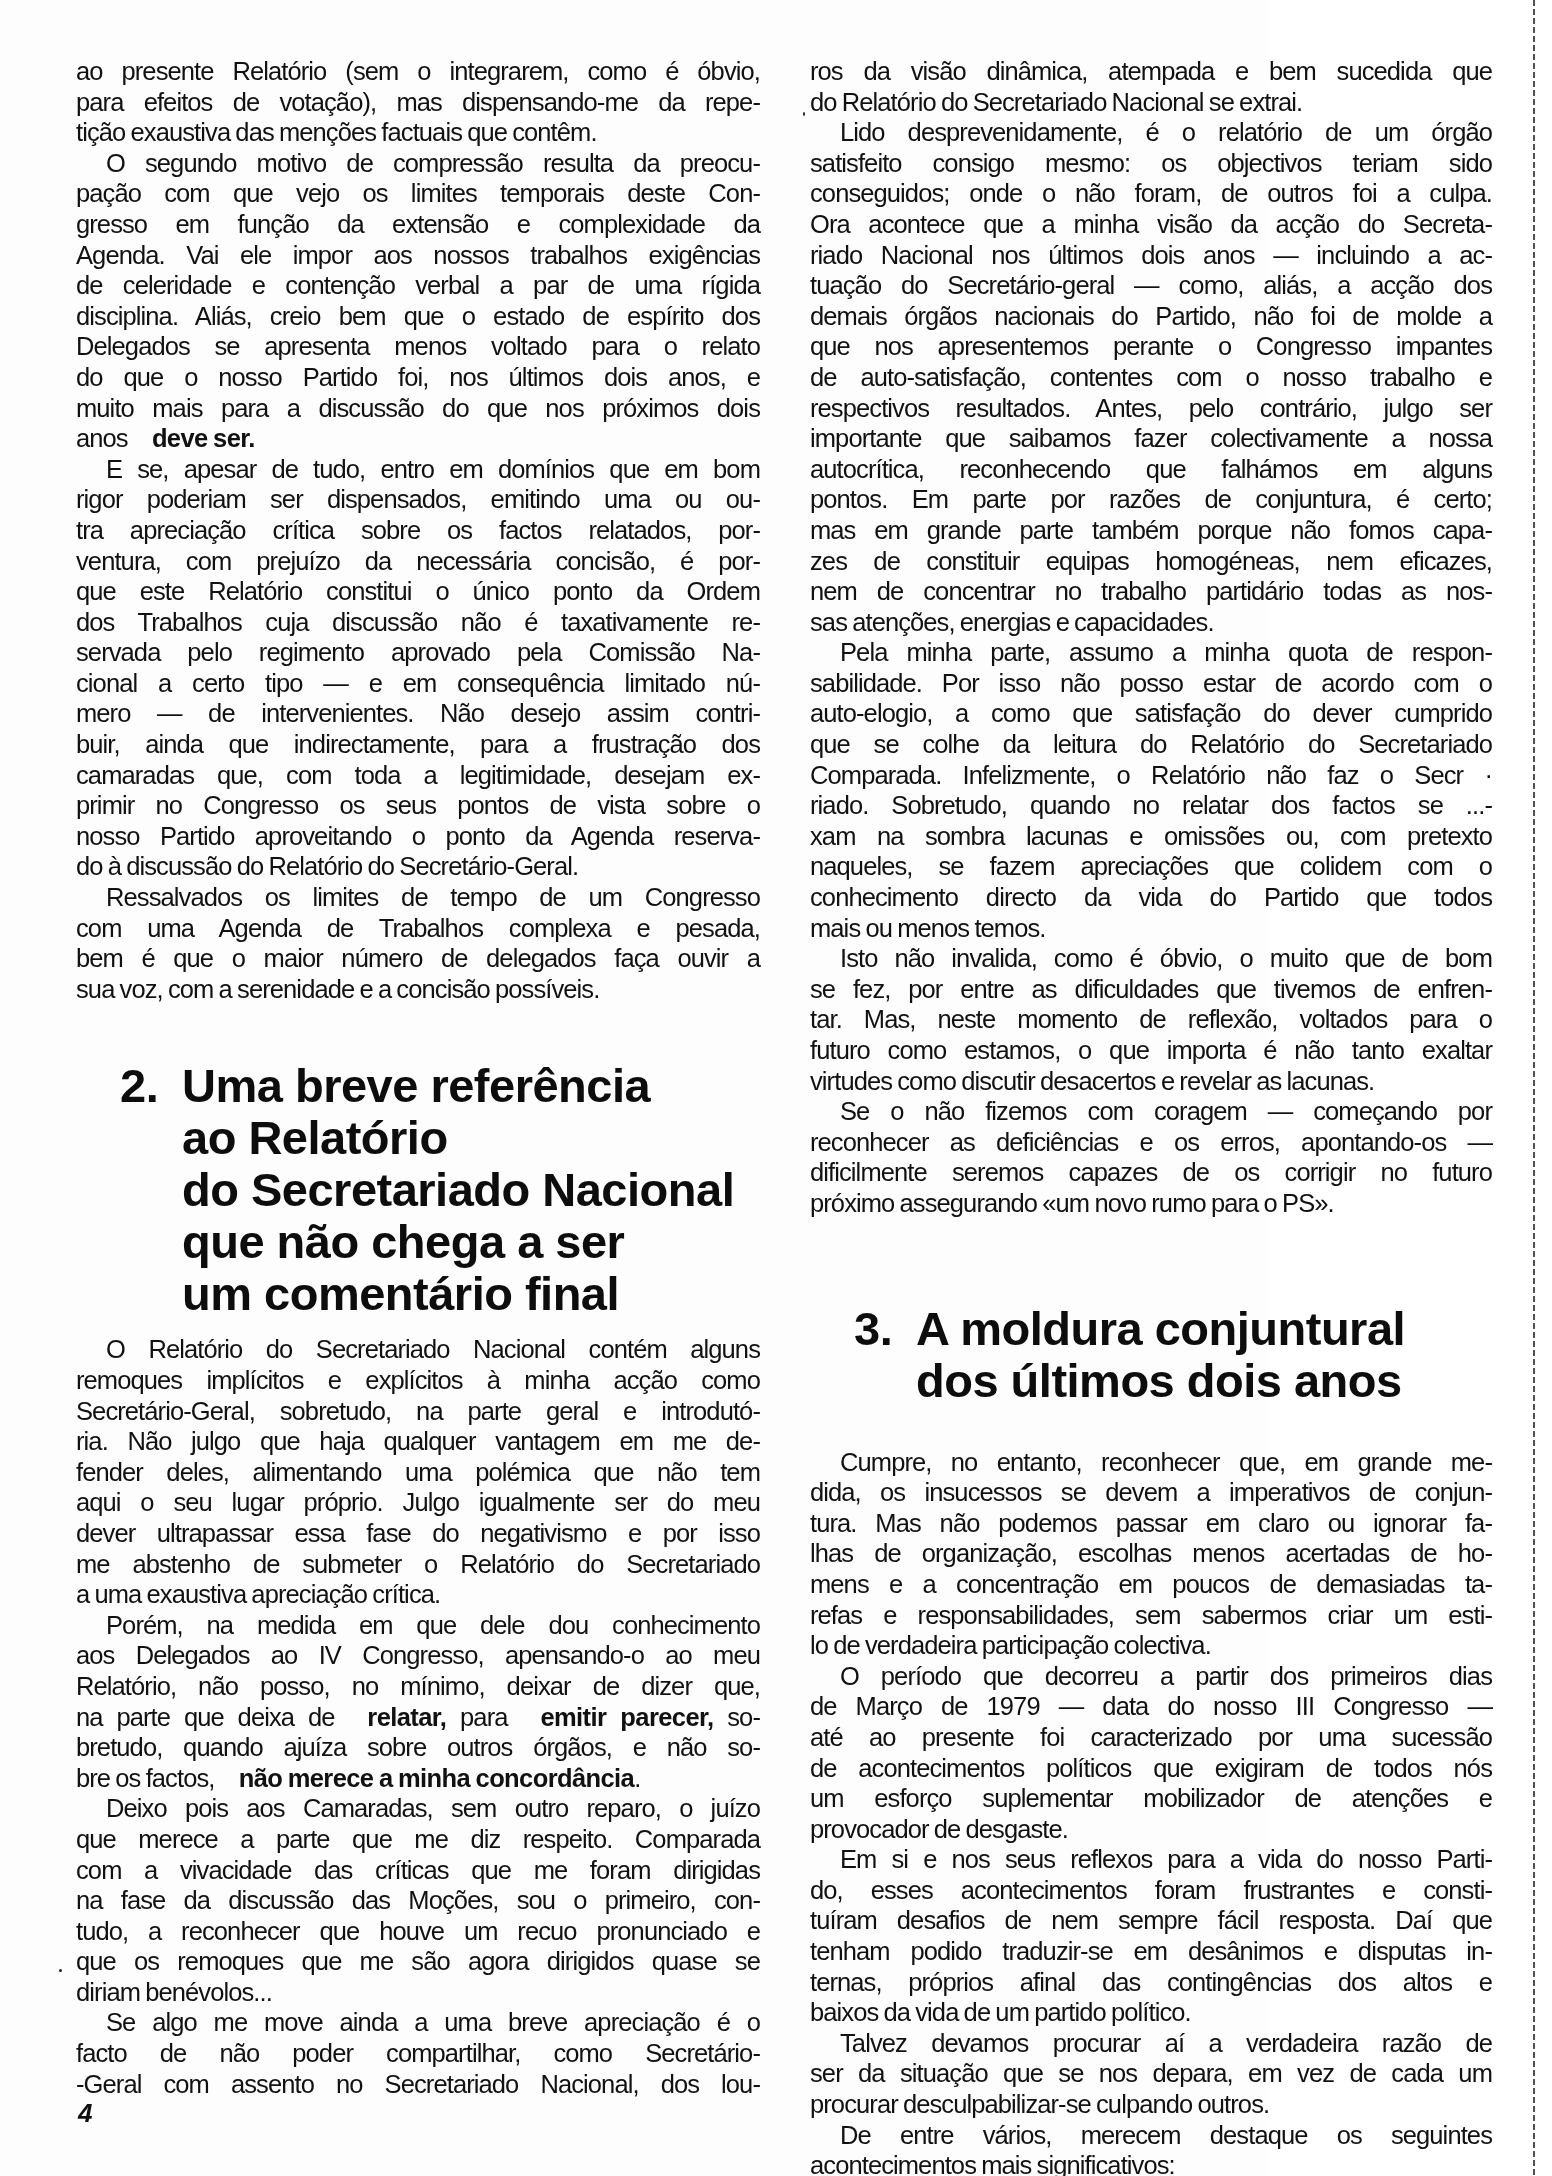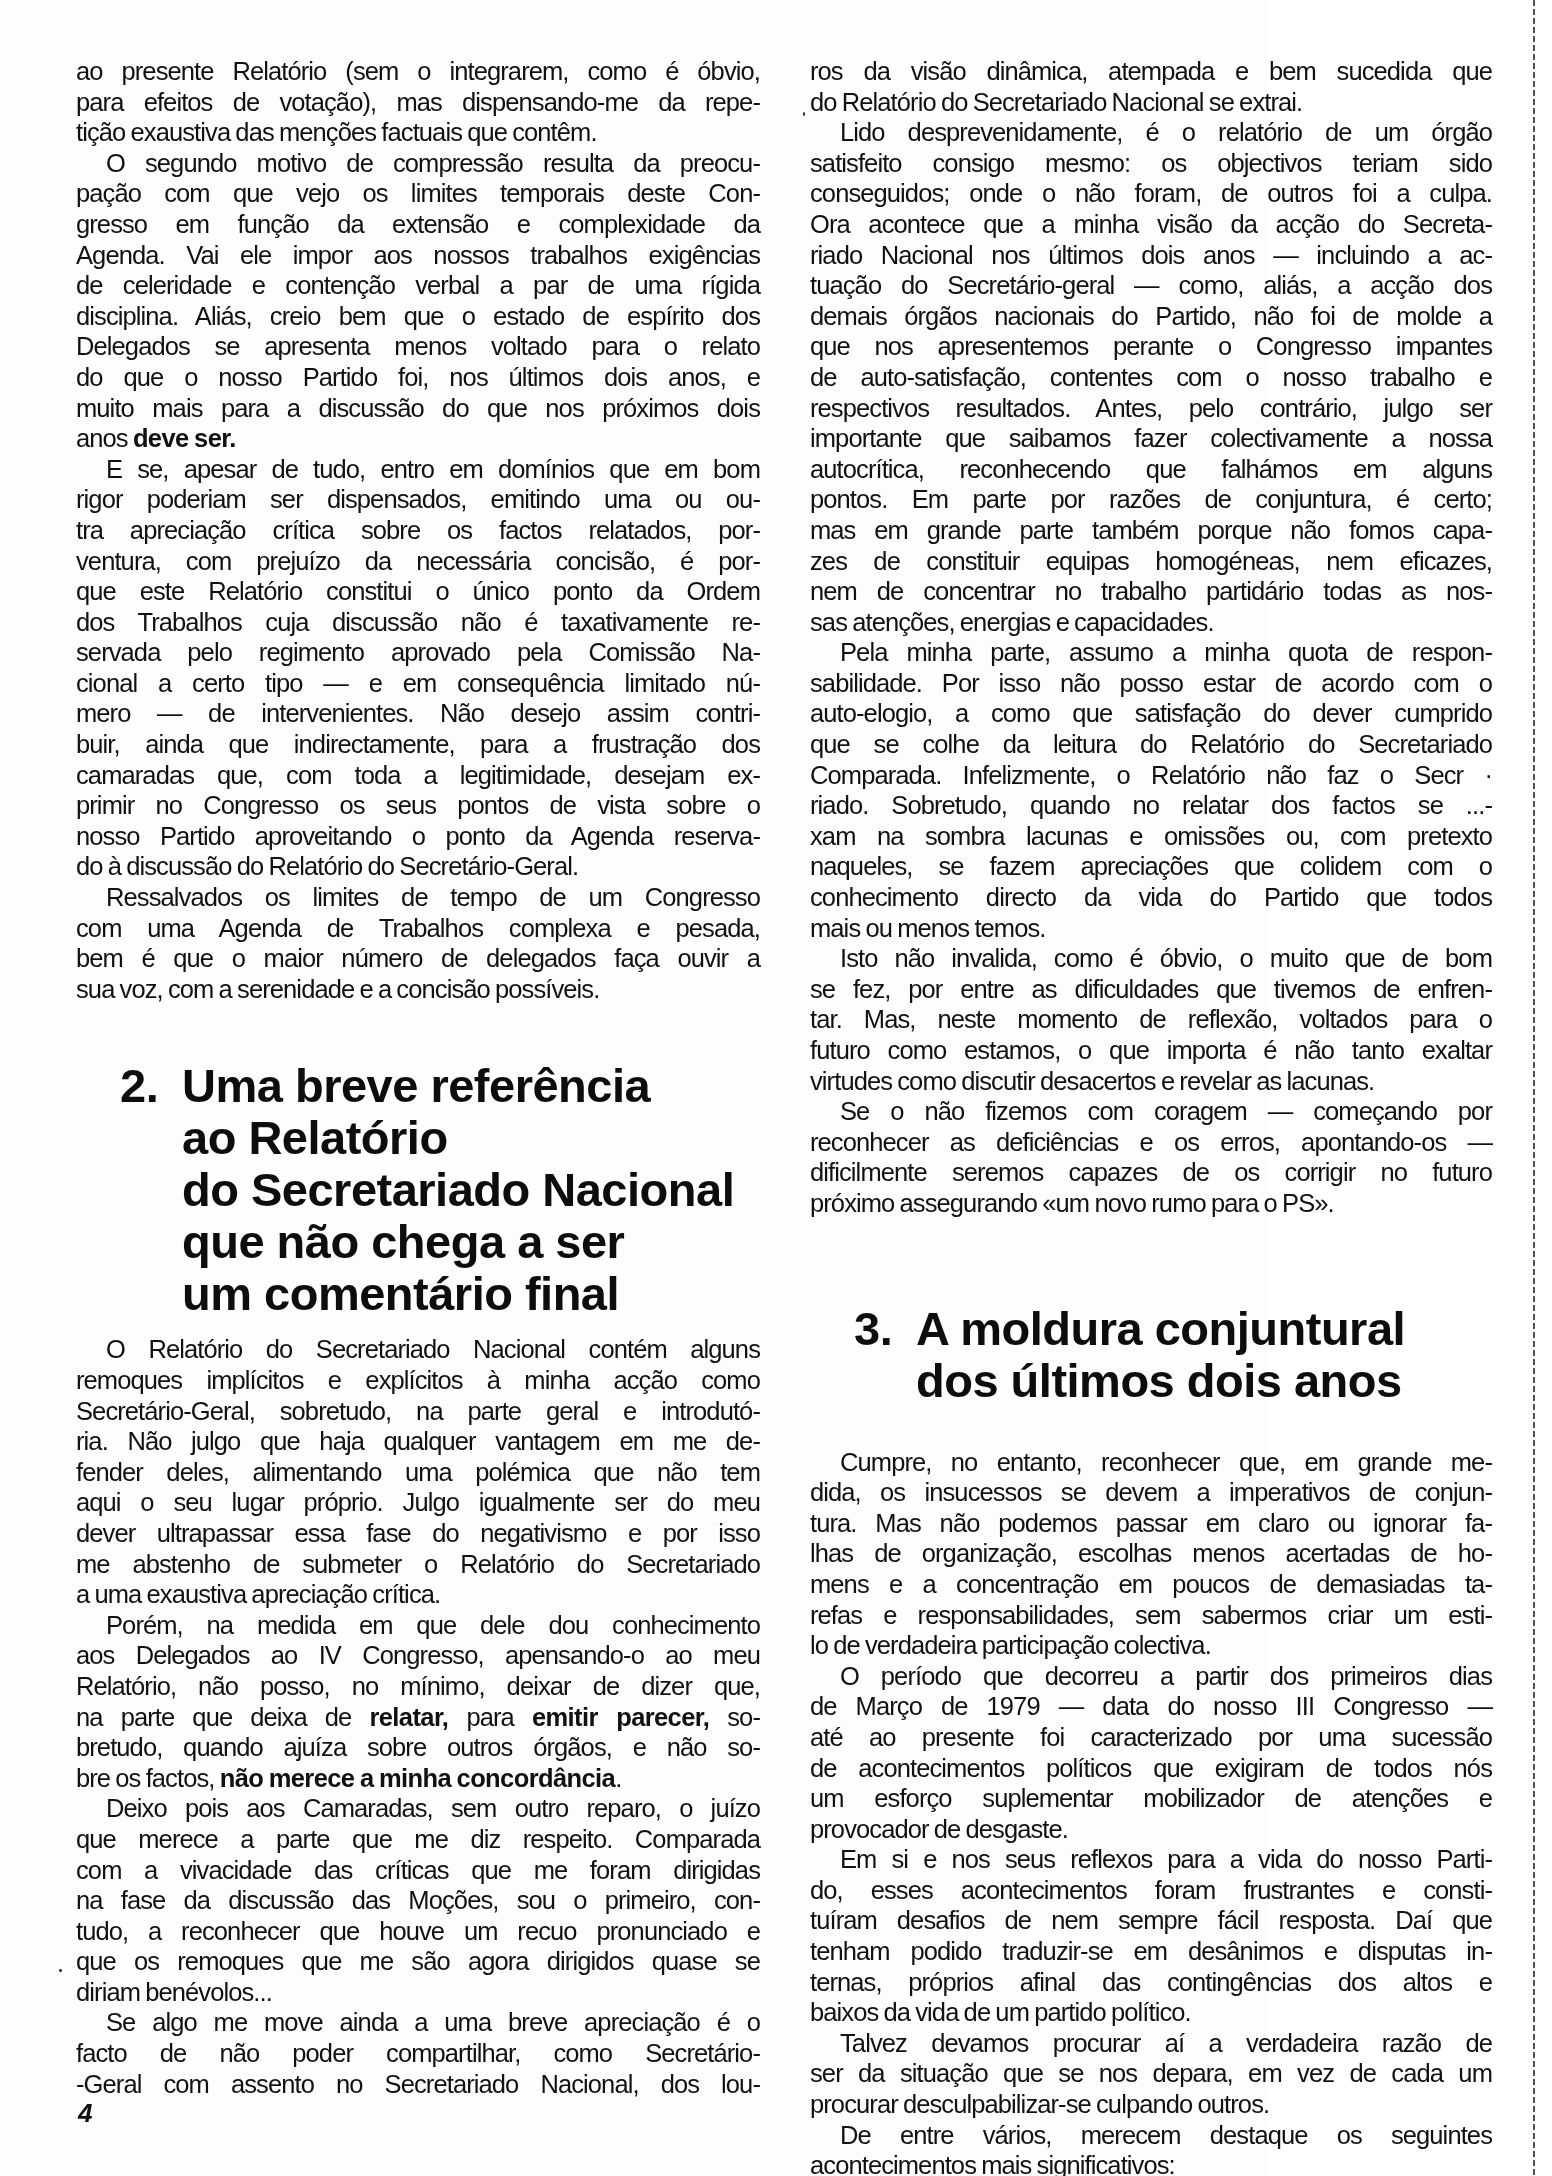--- a/index.html
+++ b/index.html
@@ -16,21 +16,21 @@
     white-space: nowrap;
     text-align: justify;
     text-align-last: justify;
     letter-spacing: -0.9px;
     word-spacing: -1px;
     transform-origin: left center;
     overflow: visible;
   }
   .line.last { text-align-last: left; }
   .line.indent { padding-left: 30px; }
-  .line b { font-weight: bold; letter-spacing: -0.6px; }
+  .line b { font-weight: bold; letter-spacing: -0.6px; margin-left: 19px; }
   .heading {
     font-family: "Liberation Sans", sans-serif;
     font-weight: bold;
     font-size: 47px;
     line-height: 52px;
     letter-spacing: -0.5px;
     color: #0d0d0d;
   }
   .heading .hl { white-space: nowrap; height: 52px; margin-left: 44px; }
   .heading .num { display: inline-block; width: 62px; }

